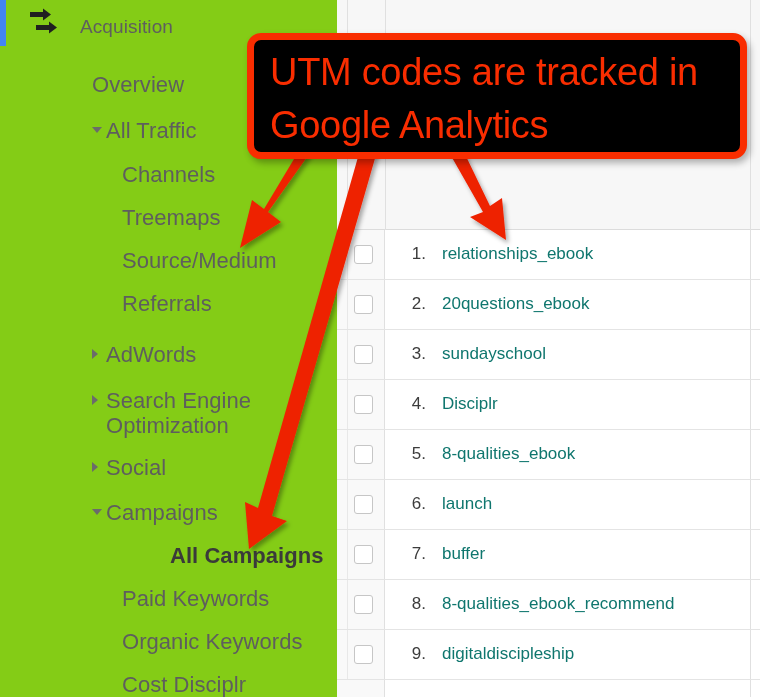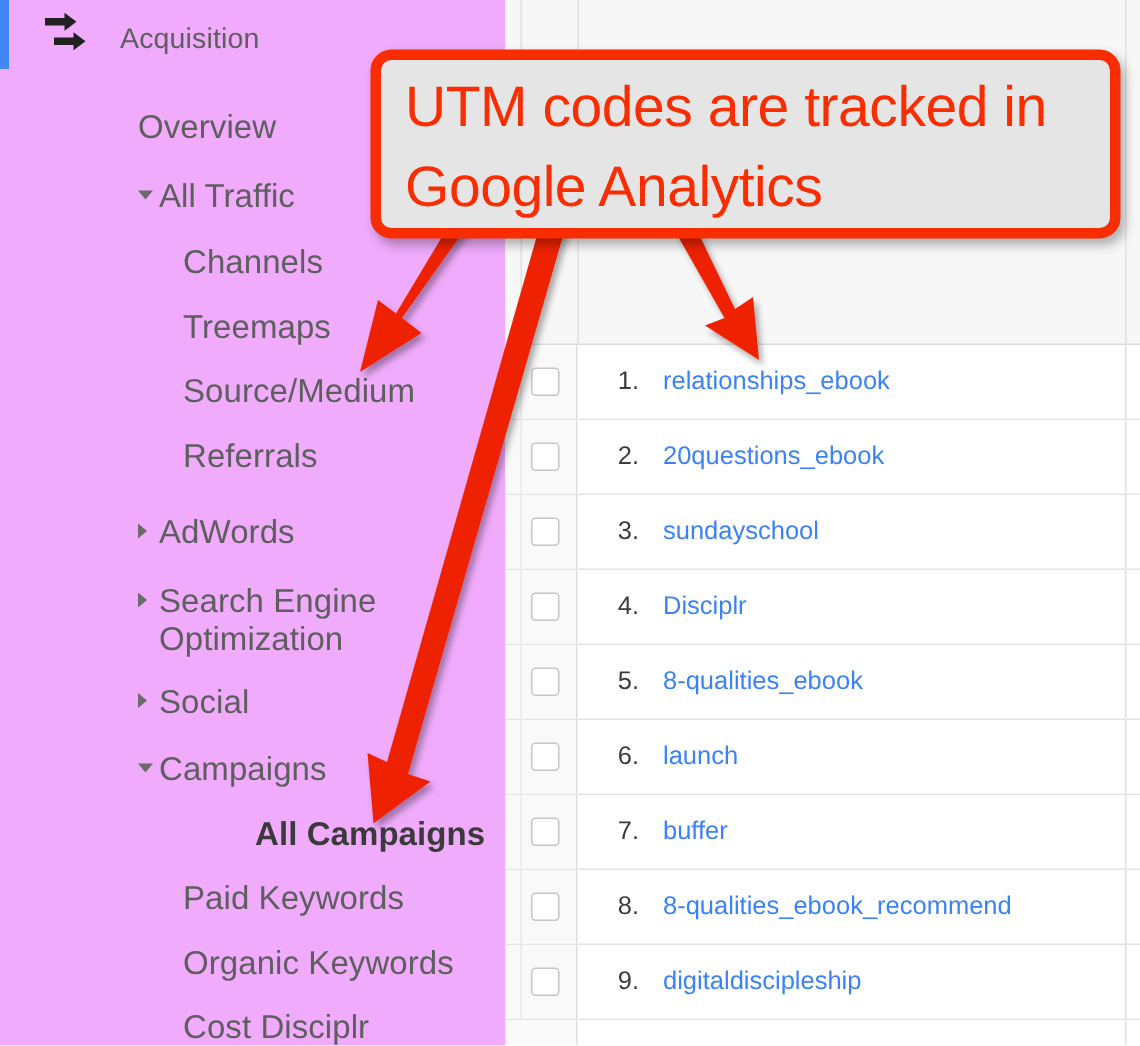--- a/index.html
+++ b/index.html
@@ -20,21 +20,21 @@
     height: 697px;
     overflow: hidden;
   }
 
   
   .sidebar {
     position: absolute;
     left: 0; top: 0;
     width: 337px;
     height: 697px;
-    background: #f0abfc;
+    background: #84cc16;
     overflow: hidden;
   }
   .active-bar {
     position: absolute;
     left: 0; top: 0;
     width: 6px;
     height: 46px;
     background: #4285f4;
   }
   .acq-icon {
@@ -158,21 +158,21 @@
     width: 26px;
     text-align: right;
     font-size: 17px;
     color: #3c3c3c;
   }
   .row .campaign-link {
     position: absolute;
     left: 105px;
     top: 14px;
     font-size: 17px;
-    color: #3b82f6;
+    color: #0f766e;
     text-decoration: none;
     white-space: nowrap;
     cursor: pointer;
   }
   .row .right-edge {
     position: absolute;
     left: 413px; top: 0;
     width: 1px; height: 49px;
     background: #e0e0e0;
   }
@@ -203,21 +203,21 @@
     left: 0; top: 0;
     width: 760px; height: 697px;
     pointer-events: none;
   }
   .callout {
     position: absolute;
     left: 247px;
     top: 33px;
     width: 500px;
     height: 126px;
-    background: #e5e5e5;
+    background: #000000;
     border: 7px solid #f92d00;
     border-radius: 14px;
     box-sizing: border-box;
     box-shadow: 3px 4px 7px rgba(0,0,0,0.30);
     z-index: 3;
   }
   .callout-text {
     position: absolute;
     left: 16px;
     top: 6px;

